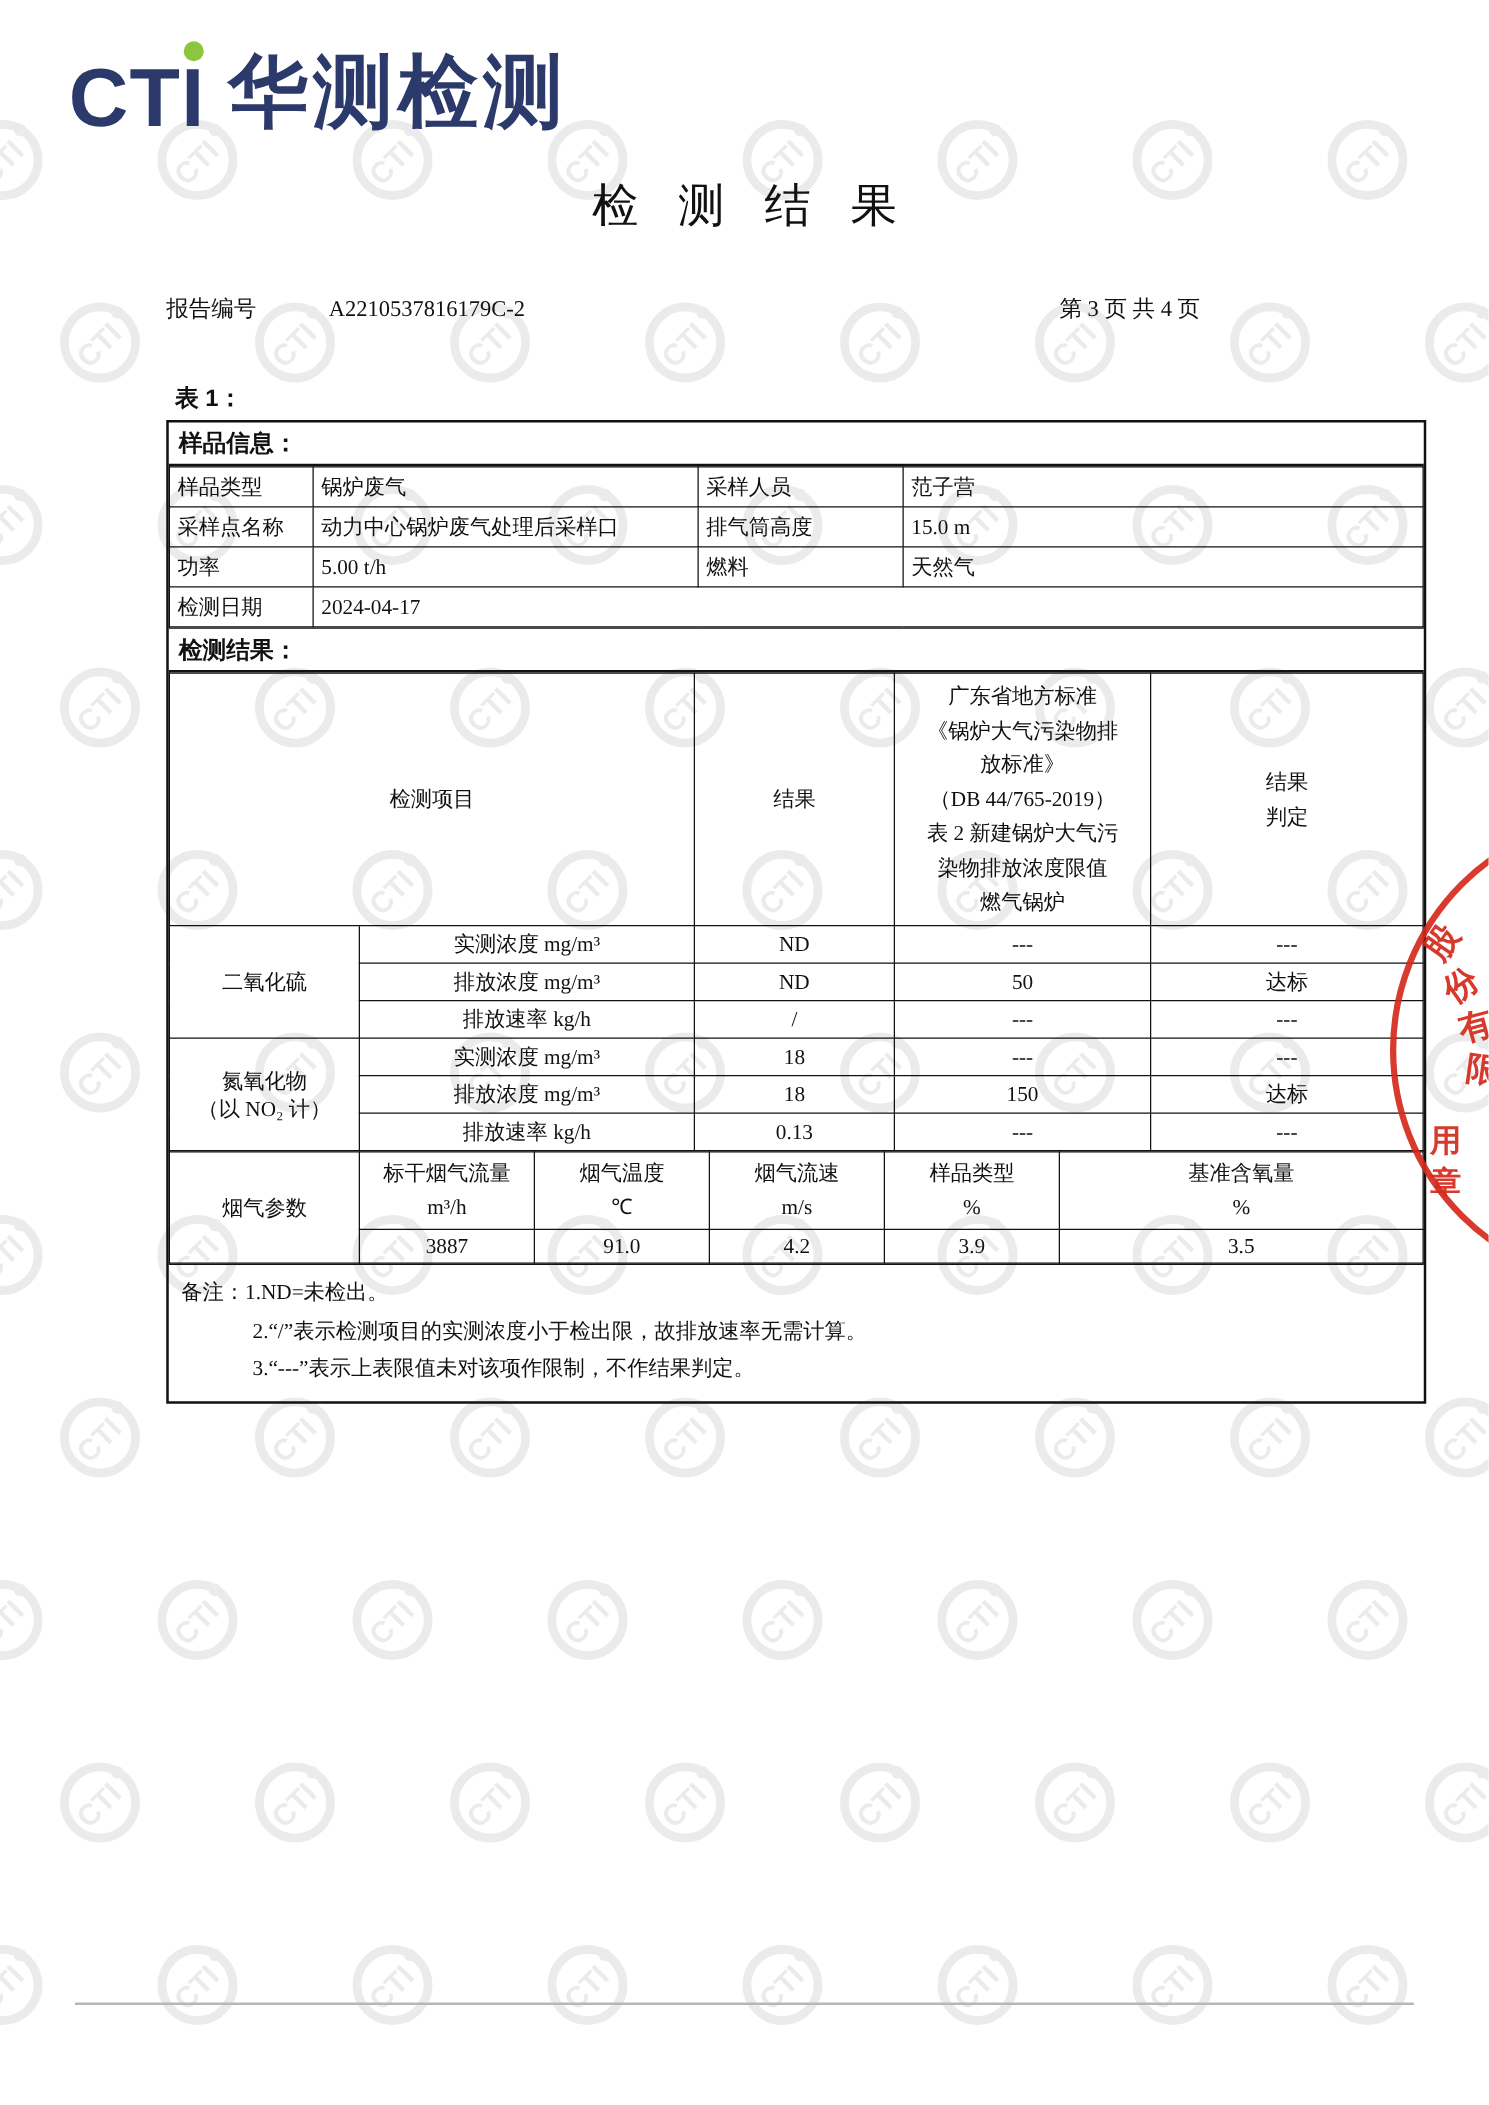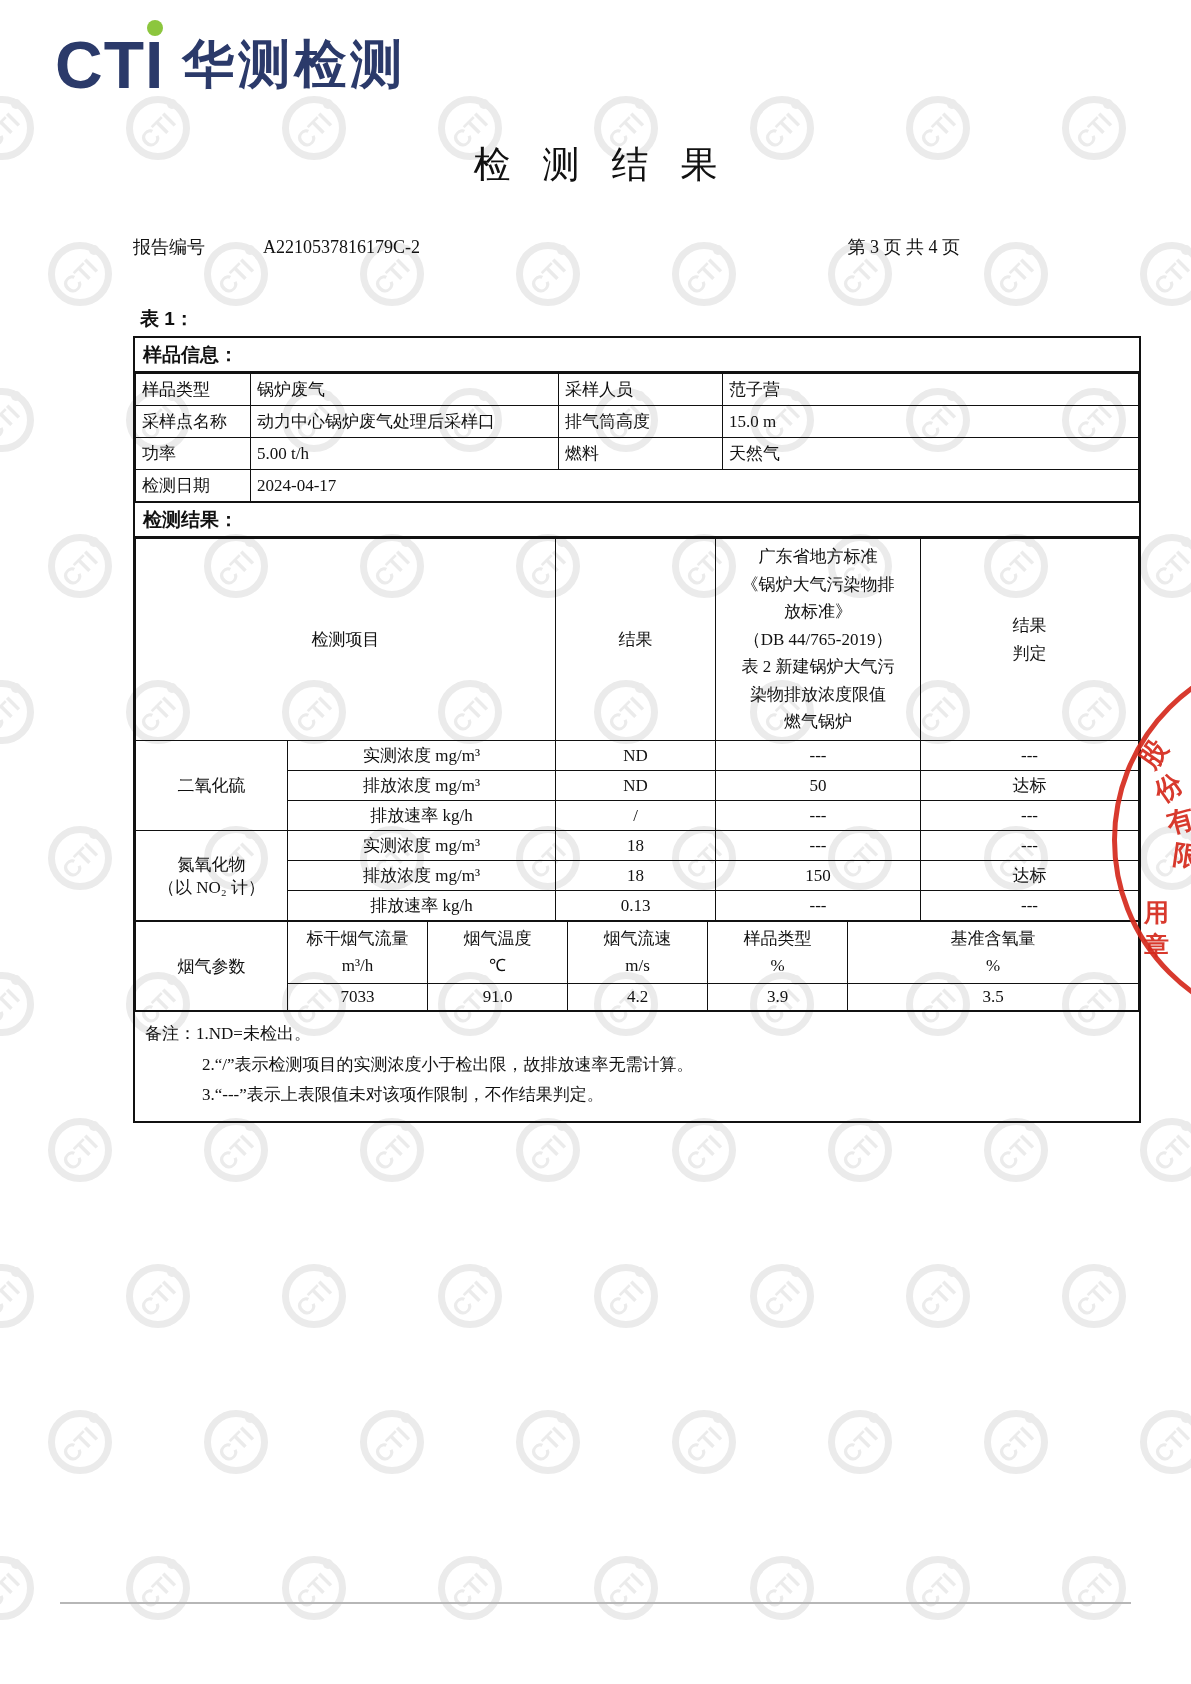--- a/index.html
+++ b/index.html
@@ -18,21 +18,21 @@
   }
   .wm .wm-dot { position:absolute; left:34px; top:-4px; width:10px; height:10px;
         border-radius:50%; background:#ebebeb; }
   
   .logo { position:absolute; left:55px; top:30px; z-index:1; white-space:nowrap; }
   .logo-latin { position:relative; font-family:"Liberation Sans", sans-serif;
     font-weight:bold; font-size:66px; letter-spacing:1px; line-height:1; }
   .logo-dot { position:absolute; right:1px; top:-8px; width:16px; height:16px;
     border-radius:50%; }
   .logo-cn { font-family:"Liberation Sans", sans-serif; font-weight:bold;
-    font-size:52px; letter-spacing:4px; margin-left:14px; vertical-align:6px; }
+    font-size:64px; letter-spacing:4px; margin-left:14px; vertical-align:6px; }
   .doc-title { position:absolute; left:0; top:140px; width:100%; text-align:center;
     font-size:37px; letter-spacing:32px; text-indent:32px; z-index:1; }
   .report-row { position:absolute; left:133px; top:235px; width:827px; display:flex;
     align-items:center; font-size:18px; z-index:1; }
   .report-number { margin-left:58px; }
   .page-info { margin-left:auto; }
   .table-caption { position:absolute; left:140px; top:306px; z-index:1;
     font-family:"Liberation Sans", sans-serif; font-weight:bold; font-size:19px; }
   
   .tbl-wrap { position:absolute; left:133px; top:336px; width:1008px; z-index:1;
@@ -579,21 +579,21 @@
         <td>
           <span class="fline">样品类型</span>
           <span class="fline">%</span>
         </td>
         <td>
           <span class="fline">基准含氧量</span>
           <span class="fline">%</span>
         </td>
       </tr>
       <tr class="flue-val">
-        <td class="ctr">7033</td>
+        <td class="ctr">3887</td>
         <td class="ctr">91.0</td>
         <td class="ctr">4.2</td>
         <td class="ctr">3.9</td>
         <td class="ctr">3.5</td>
       </tr>
     </tbody>
       </table>
 
     <div class="notes">
       <div class="note-first">

